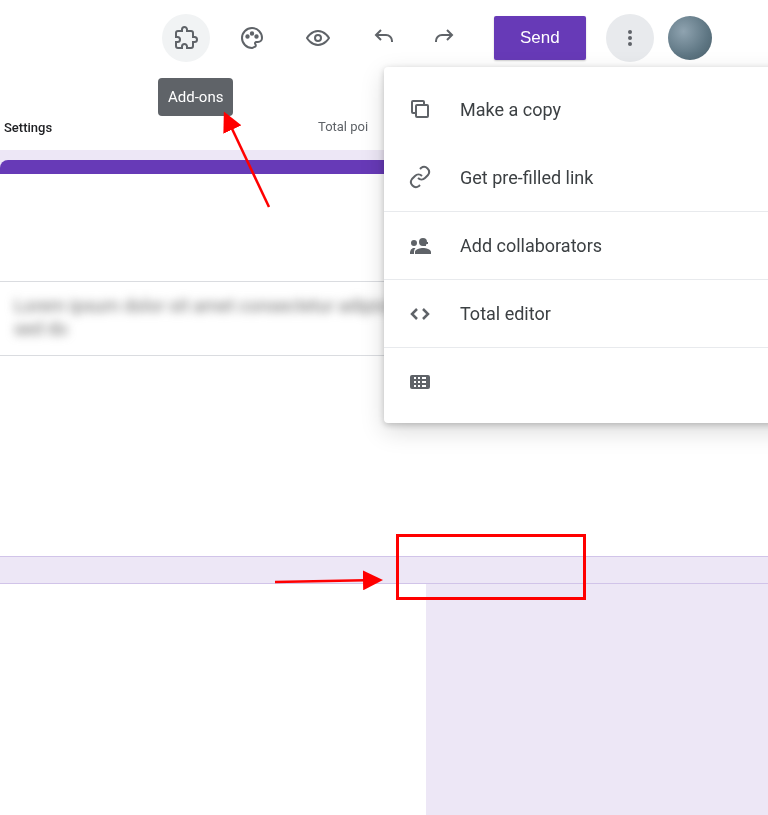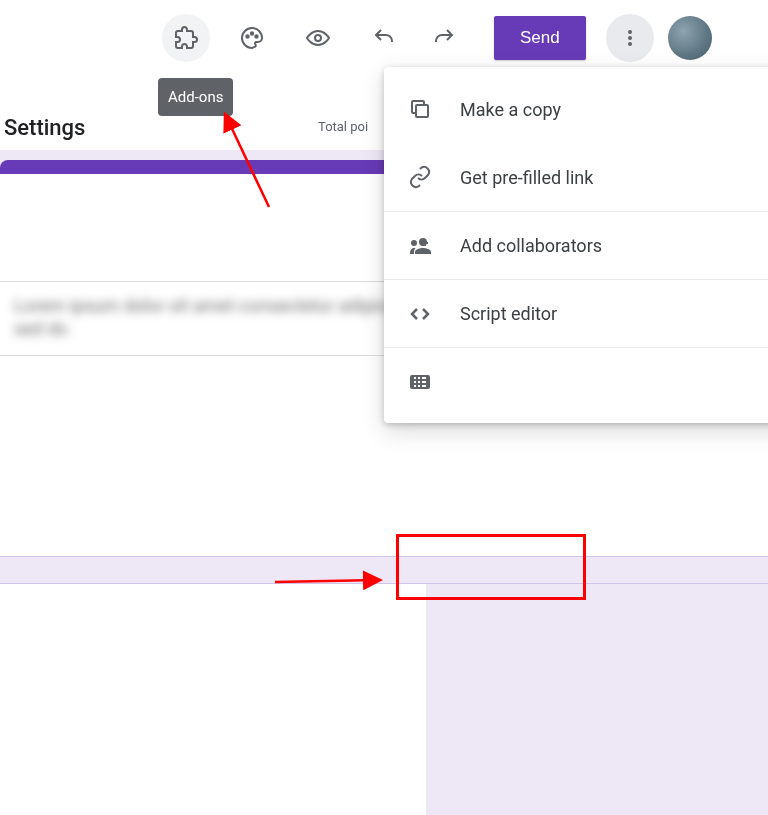--- a/index.html
+++ b/index.html
@@ -81,21 +81,21 @@
   .tabs-row {
     position: absolute;
     top: 108px;
     left: 0;
     right: 0;
     height: 38px;
     display: flex;
     align-items: center;
   }
   .settings-tab {
-    font-size: 22px;
+    font-size: 13px;
     font-weight: 500;
     color: #202124;
     margin-left: 4px;
   }
   .total-points {
     position: absolute;
     left: 318px;
     top: 0;
     font-size: 13px;
     color: #5f6368;
@@ -335,21 +335,21 @@
         </svg>
     </span>
     <span>Add collaborators</span>
   </div>
   <div class="menu-item menu-sep">
     <span class="mi-icon">
       <svg viewBox="0 0 24 24" fill="none" stroke="currentColor" stroke-width="2.5">
           <path d="m9 7-5 5 5 5M15 7l5 5-5 5"></path>
         </svg>
     </span>
-    <span>Script editor</span>
+    <span>Total editor</span>
   </div>
   <div class="menu-item menu-sep">
     <span class="mi-icon">
       <svg viewBox="0 0 24 24" fill="currentColor">
           <path d="M20 5H4a2 2 0 0 0-2 2v10a2 2 0 0 0 2 2h16a2 2 0 0 0 2-2V7a2 2 0 0 0-2-2zM8 17H6v-2h2zm0-4H6v-2h2zm0-4H6V7h2zm4 8h-2v-2h2zm0-4h-2v-2h2zm0-4h-2V7h2zm4 8h-2v-2h2zm0-4h-2v-2h2zm0-4h-2V7h2zm2 8h-2v-2h2zm0-4h-2v-2h2zm0-4h-2V7h2z"></path>
         </svg>
     </span>
   </div>
 </div>
 

